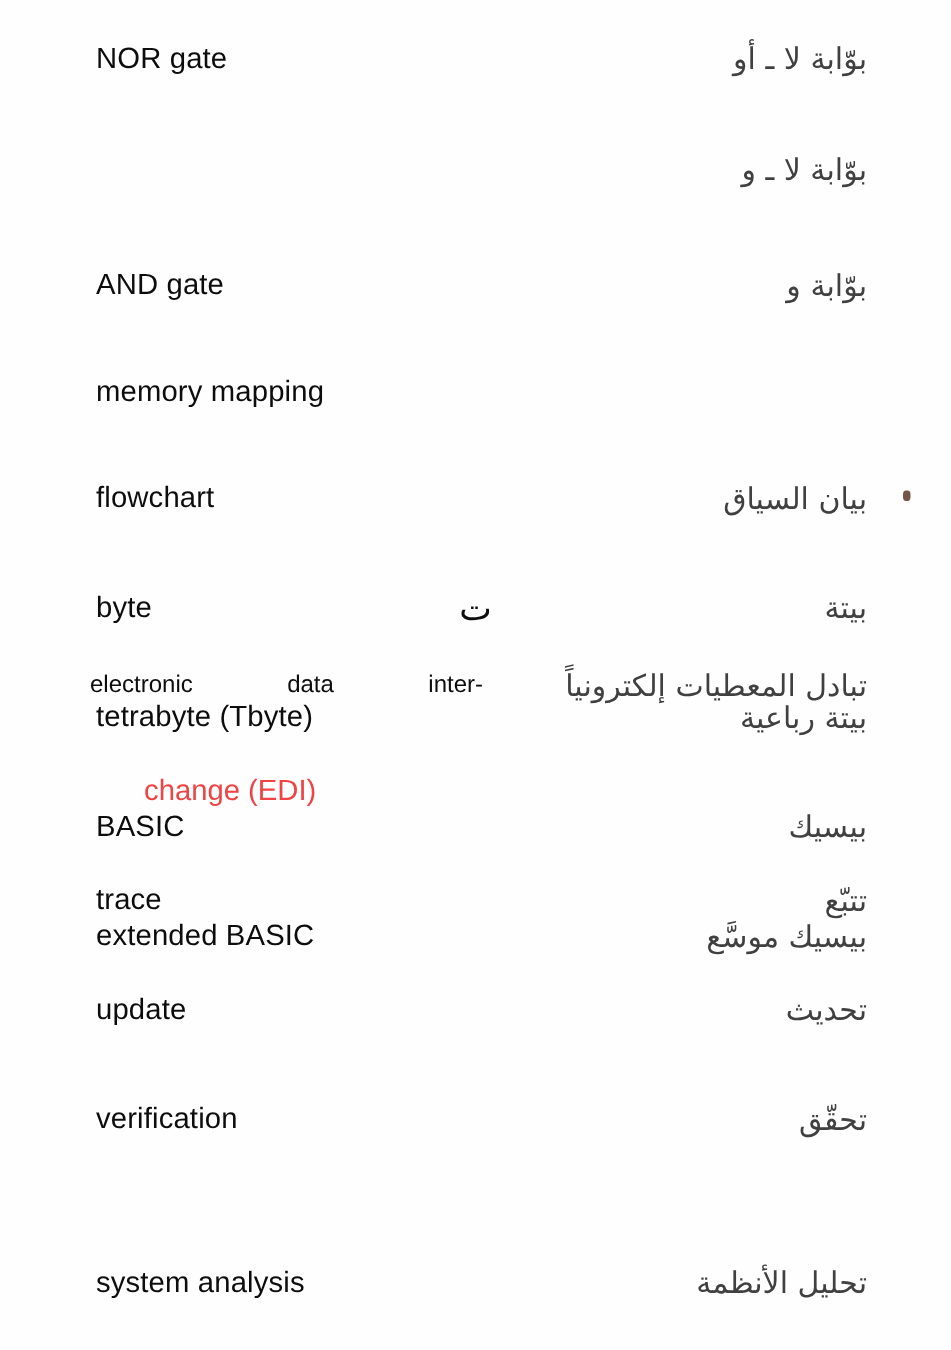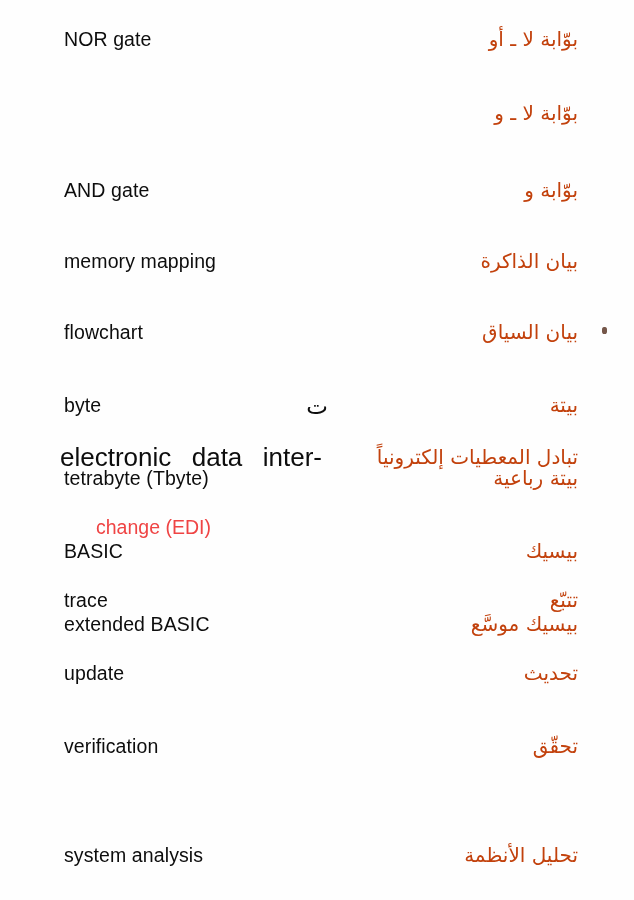--- a/index.html
+++ b/index.html
@@ -43,31 +43,31 @@
 
   .ar {
     position: absolute;
     right: 56px;
     top: 0;
     font-size: 20px;
     line-height: 34px;
     direction: rtl;
     unicode-bidi: isolate;
     white-space: nowrap;
-    color: #c2410c;
+    color: #404040;
     font-family: "DejaVu Sans", sans-serif;
   }
 
   
   .en-just {
     position: absolute;
     left: 60px;
     top: 0;
     width: 262px;
-    font-size: 26px;
+    font-size: 16px;
     line-height: 34px;
     text-align: justify;
     text-align-last: justify;
     color: #0d0d0d;
   }
 
   
   .en-cont {
     position: absolute;
     left: 96px;
@@ -123,21 +123,20 @@
       <span class="ar">بوّابة لا ـ و</span>
     </div>
 
     <div class="entry" style="top:77px;height:37px;">
       <span class="en">AND gate</span>
       <span class="ar">بوّابة و</span>
     </div>
 
     <div class="entry" style="top:111px;height:37px;">
       <span class="en">memory mapping</span>
-      <span class="ar">بيان الذاكرة</span>
     </div>
 
     <div class="entry" style="top:145px;height:37px;">
       <span class="en">flowchart</span>
       <span class="ar">بيان السياق</span>
     </div>
 
     <div class="entry" style="top:181px;height:37px;">
       <span class="en">byte</span>
       <span class="ar">بيتة</span>

